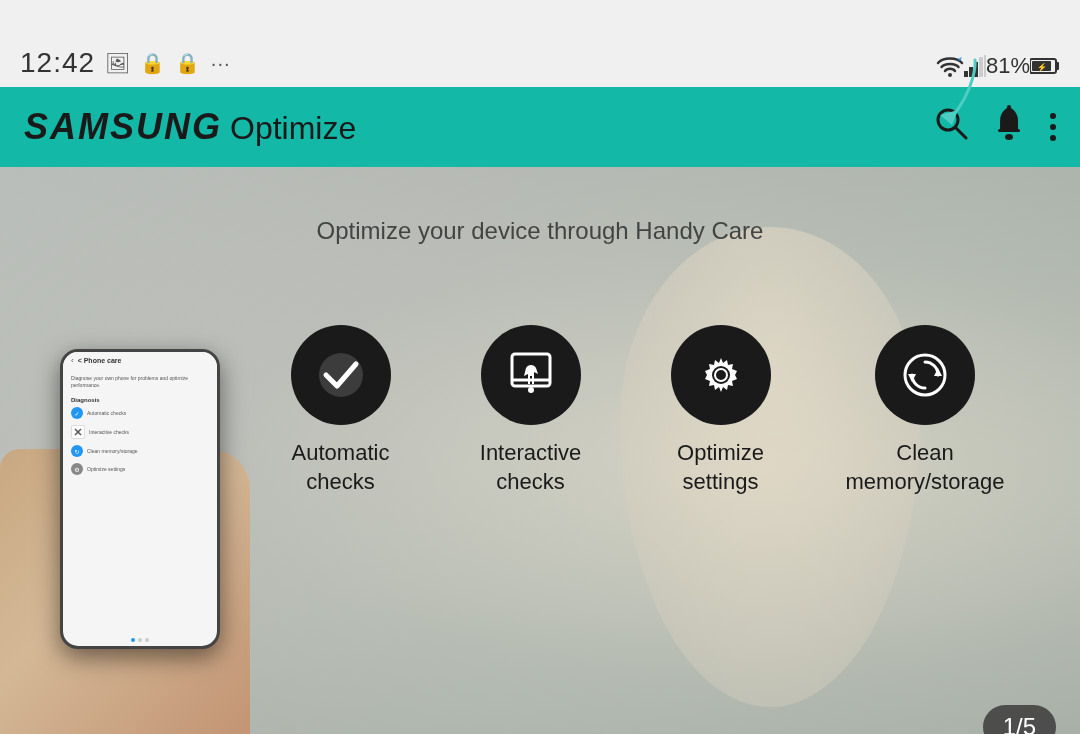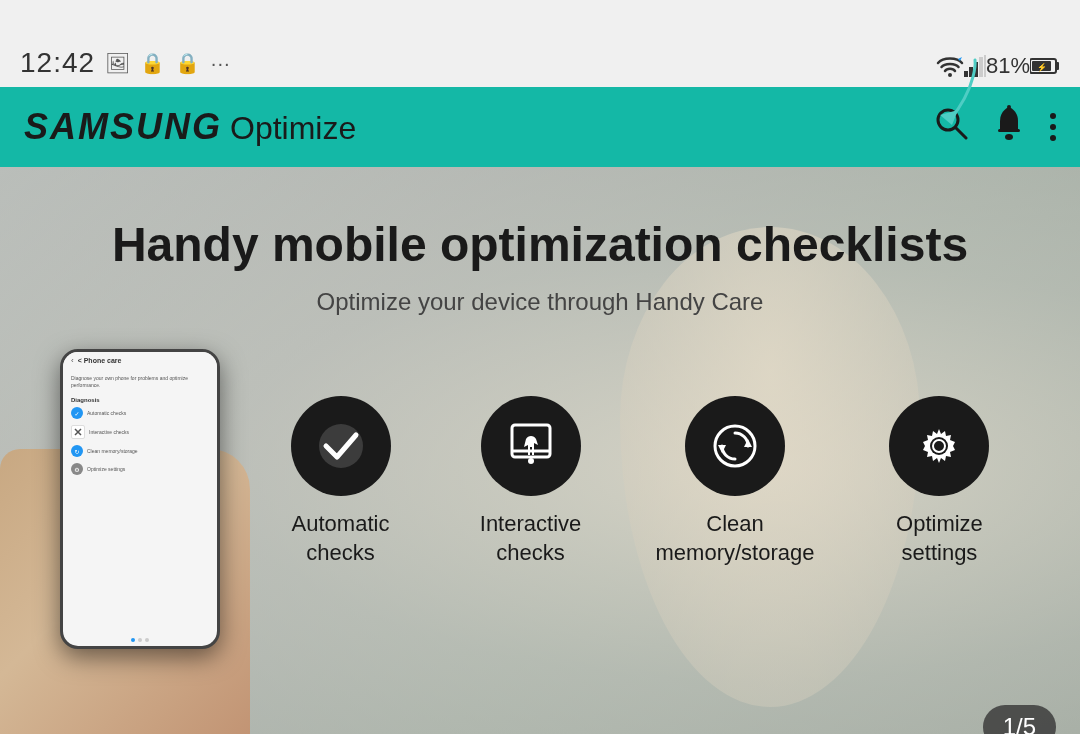--- a/index.html
+++ b/index.html
@@ -466,21 +466,20 @@
         <div class="phone-bottom-dots">
           <div class="dot active"></div>
           <div class="dot"></div>
           <div class="dot"></div>
         </div>
       </div>
     </div>
   </div>
 
   <div class="hero-content">
-    <h1 class="hero-title">Handy mobile optimization checklists</h1>
     <p class="hero-subtitle">Optimize your device through Handy Care</p>
 
     <div class="features-row">
 
       <div class="feature-item">
         <div class="feature-icon-circle">
           <svg class="feature-icon-svg" viewBox="0 0 54 54">
             <circle cx="27" cy="27" r="22" fill="white" opacity="0.15"></circle>
             <path d="M12 27 L23 38 L42 16" stroke="white" stroke-width="5" fill="none" stroke-linecap="round" stroke-linejoin="round"></path>
           </svg>
@@ -491,44 +490,44 @@
       <div class="feature-item">
         <div class="feature-icon-circle">
           <svg class="feature-icon-svg" viewBox="0 0 54 54">
             <rect x="8" y="6" width="38" height="32" rx="3" stroke="white" stroke-width="3" fill="none"></rect>
             <line x1="8" y1="32" x2="46" y2="32" stroke="white" stroke-width="3"></line>
             <circle cx="27" cy="42" r="3" fill="white"></circle>
             <path d="M22 20 C24 16, 30 16, 32 20 L34 26 L30 24 L30 36 L28 36 L28 28 L26 28 L26 36 L24 36 L24 26 L20 28Z" fill="white"></path>
           </svg>
         </div>
         <span class="feature-label">Interactive<br>checks</span>
+      </div>
+
+      <div class="feature-item">
+        <div class="feature-icon-circle">
+          <svg class="feature-icon-svg" viewBox="0 0 54 54">
+            <circle cx="27" cy="27" r="9" stroke="white" stroke-width="3" fill="none"></circle>
+            <path d="M27 10 L29 15 L33 12 L34 17 L39 16 L38 21 L43 23 L41 27 L43 31 L38 33 L39 38 L34 37 L33 42 L29 39 L27 44 L25 39 L21 42 L20 37 L15 38 L16 33 L11 31 L13 27 L11 23 L16 21 L15 16 L20 17 L21 12 L25 15 Z" fill="white"></path>
+            <circle cx="27" cy="27" r="9" fill="#1a1a1a"></circle>
+            <circle cx="27" cy="27" r="6" stroke="white" stroke-width="2" fill="none"></circle>
+          </svg>
+        </div>
+        <span class="feature-label">Optimize<br>settings</span>
       </div>
 
       <div class="feature-item">
         <div class="feature-icon-circle">
           <svg class="feature-icon-svg" viewBox="0 0 54 54">
             <circle cx="27" cy="27" r="20" stroke="white" stroke-width="3" fill="none"></circle>
             <path d="M27 14 A13 13 0 0 1 40 27" stroke="white" stroke-width="3" fill="none" stroke-linecap="round"></path>
             <polygon points="40,20 44,28 36,28" fill="white"></polygon>
             <path d="M27 40 A13 13 0 0 1 14 27" stroke="white" stroke-width="3" fill="none" stroke-linecap="round"></path>
             <polygon points="14,34 10,26 18,26" fill="white"></polygon>
           </svg>
         </div>
         <span class="feature-label">Clean<br>memory/storage</span>
       </div>
 
-      <div class="feature-item">
-        <div class="feature-icon-circle">
-          <svg class="feature-icon-svg" viewBox="0 0 54 54">
-            <circle cx="27" cy="27" r="9" stroke="white" stroke-width="3" fill="none"></circle>
-            <path d="M27 10 L29 15 L33 12 L34 17 L39 16 L38 21 L43 23 L41 27 L43 31 L38 33 L39 38 L34 37 L33 42 L29 39 L27 44 L25 39 L21 42 L20 37 L15 38 L16 33 L11 31 L13 27 L11 23 L16 21 L15 16 L20 17 L21 12 L25 15 Z" fill="white"></path>
-            <circle cx="27" cy="27" r="9" fill="#1a1a1a"></circle>
-            <circle cx="27" cy="27" r="6" stroke="white" stroke-width="2" fill="none"></circle>
-          </svg>
-        </div>
-        <span class="feature-label">Optimize<br>settings</span>
-      </div>
-
     </div>
   </div>
 
   <div class="pagination-badge">1/5</div>
 </div>
 
 </body></html>

